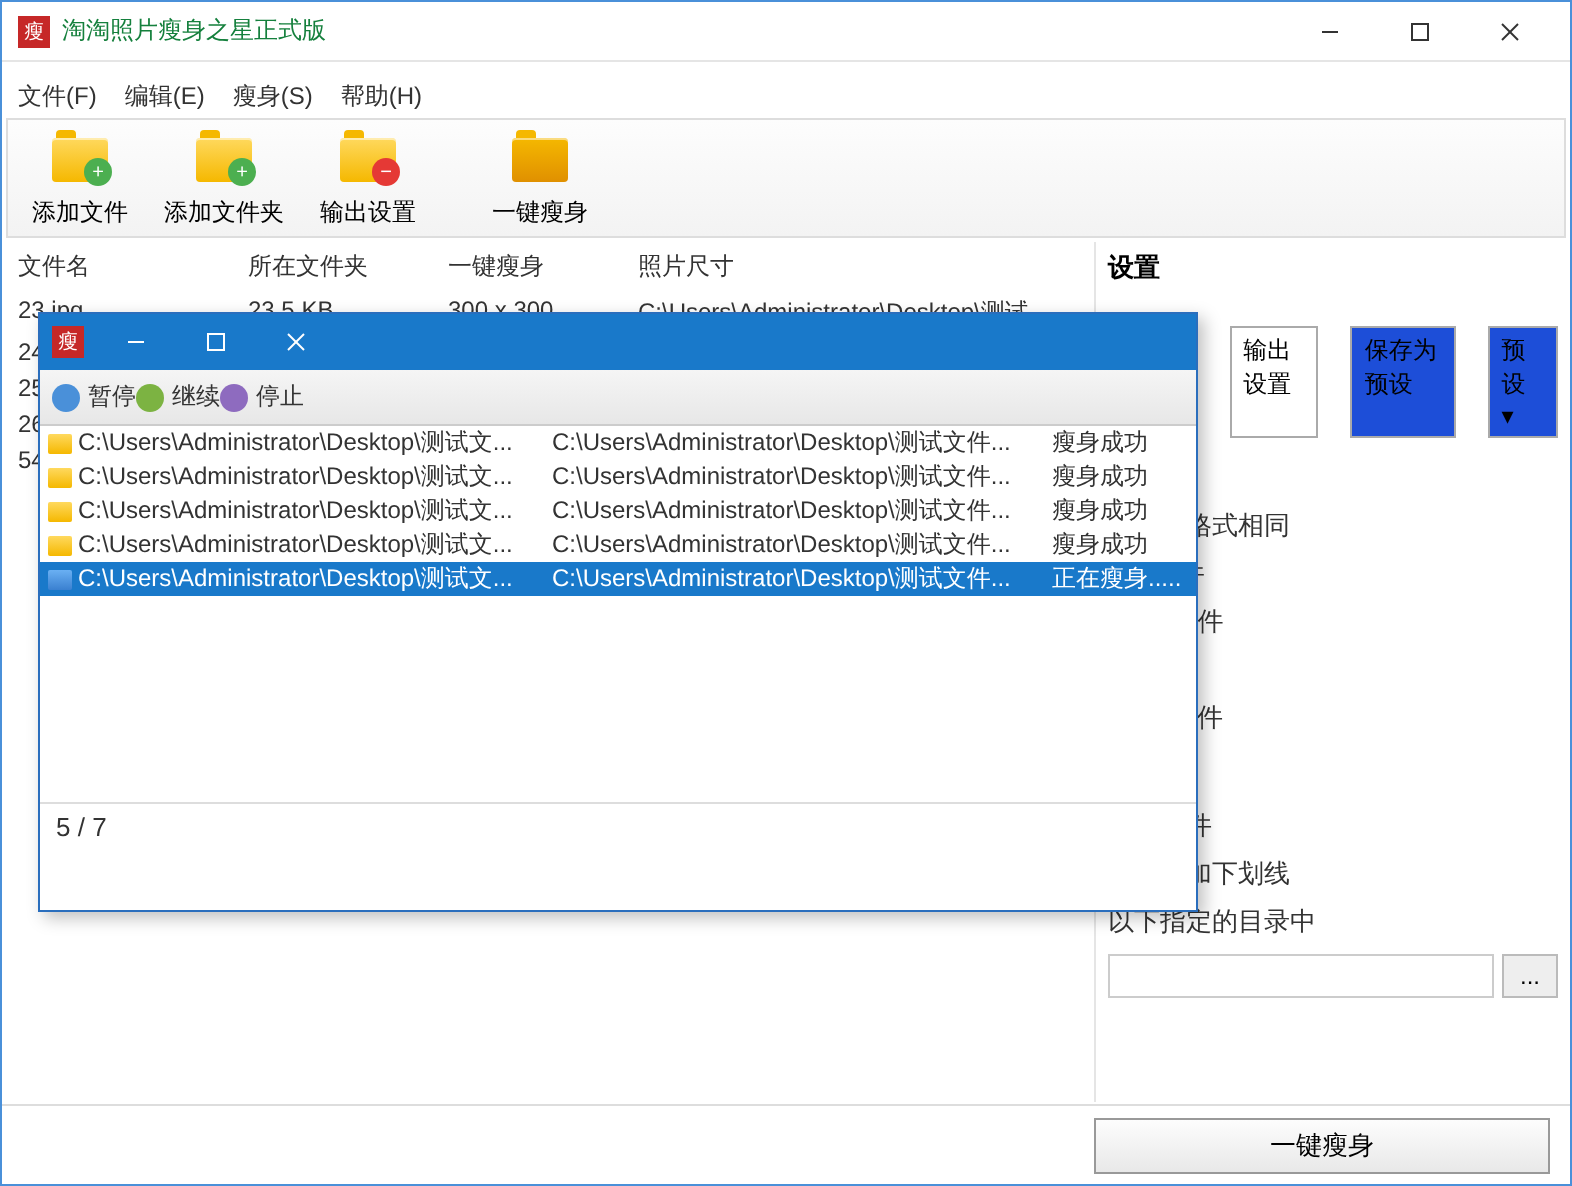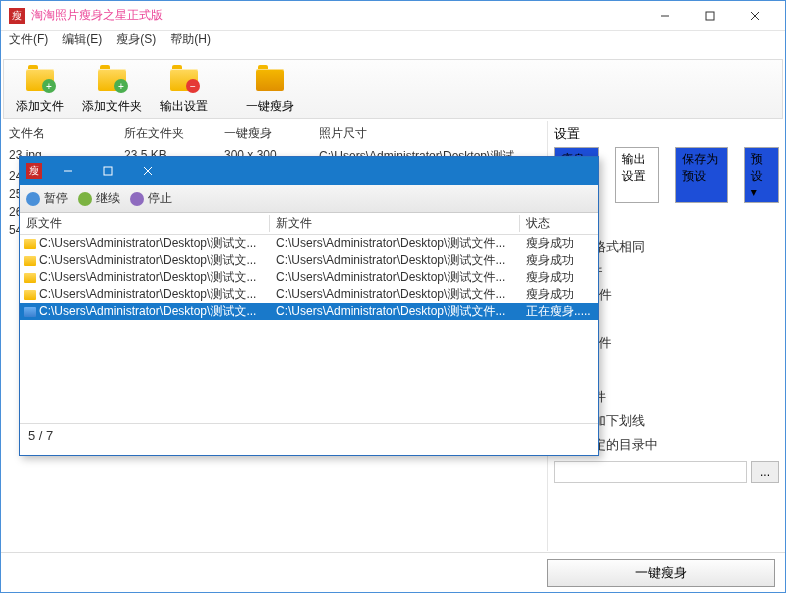--- a/index.html
+++ b/index.html
@@ -1,22 +1,22 @@
 <!DOCTYPE html>
 <html><head>
 <meta charset="utf-8">
 <style>
 *{margin:0;padding:0;box-sizing:border-box;font-family:"Microsoft YaHei",SimSun,sans-serif;font-size:12px}
 body{background:#fff;width:786px;height:593px;border:1px solid #4a90d9;overflow:hidden;position:relative}
 .titlebar{height:30px;background:#fff;display:flex;align-items:center;padding:0 8px;border-bottom:1px solid #e5e5e5}
 .titlebar .appicon{width:16px;height:16px;background:#c62828;margin-right:6px;display:flex;align-items:center;justify-content:center;color:#fff;font-size:10px}
-.titlebar .title{flex:1;color:#ec4899}
+.titlebar .title{flex:1;color:#15803d}
 .winbtn{width:45px;height:28px;display:flex;align-items:center;justify-content:center;color:#333}
 .winbtn svg{width:10px;height:10px}
-.menubar{height:26px;display:flex;align-items:flex-start;padding:0 8px;gap:14px;color:#333}
+.menubar{height:26px;display:flex;align-items:flex-end;padding:0 8px;gap:14px;color:#333}
 .toolbar{height:60px;background:linear-gradient(#fdfdfd,#f3f3f3);border:1px solid #ddd;margin:2px;display:flex;align-items:center;padding:4px 8px;gap:10px}
 .toolbtn{display:flex;flex-direction:column;align-items:center;gap:3px;padding:2px 4px}
 .toolbtn .ticon{width:32px;height:32px;position:relative}
 .folder-y{width:28px;height:22px;background:linear-gradient(#ffd95e,#f5b800);border-radius:2px;position:absolute;top:6px;left:2px;box-shadow:inset 0 1px 0 rgba(255,255,255,.5)}
 .folder-y:before{content:"";position:absolute;top:-4px;left:2px;width:10px;height:4px;background:#f5b800;border-radius:2px 2px 0 0}
 .badge{position:absolute;width:14px;height:14px;border-radius:50%;display:flex;align-items:center;justify-content:center;font-size:10px;color:#fff;bottom:2px;right:0}
 .bg-green{background:#4caf50}
 .bg-red{background:#e53935}
 .main{display:flex;height:430px}
 .left{flex:1;display:flex;flex-direction:column}
@@ -24,38 +24,38 @@
 .filehead>div:nth-child(1){width:115px}
 .filehead>div:nth-child(2){width:100px}
 .filehead>div:nth-child(3){width:95px}
 .filehead>div:nth-child(4){flex:1}
 .filerow{display:flex;padding:2px 8px;font-size:13px;color:#333}
 .filerow>div:nth-child(1){width:115px}
 .filerow>div:nth-child(2){width:100px}
 .filerow>div:nth-child(3){width:95px}
 .filerow>div:nth-child(4){flex:1}
 .right{width:238px;border-left:1px solid #e5e5e5;padding:4px 6px}
-.right h3{font-size:13px;font-weight:normal;margin-bottom:4px}
+.right h3{font-size:13px;font-weight:bold;margin-bottom:20px}
 .tabs{display:flex;gap:16px;margin-bottom:8px}
 .tab{padding:3px 6px;border:1px solid #aaa;background:#1d4ed8;font-size:12px}
 .tab.active{background:#fff}
 .opt{padding:3px 0;font-size:13px;color:#333}
 .pathrow{display:flex;gap:4px;margin-top:4px}
 .pathin{flex:1;height:22px;border:1px solid #ccc;background:#fff}
 .pathbtn{width:28px;height:22px;background:#eee;border:1px solid #bbb;display:flex;align-items:center;justify-content:center}
 .bottombar{height:40px;border-top:1px solid #ddd;display:flex;align-items:center;justify-content:flex-end;padding:0 10px;position:absolute;bottom:0;left:0;right:0;background:#fff}
 .bigbtn{width:228px;height:28px;border:1px solid #999;background:linear-gradient(#fdfdfd,#e8e8e8);display:flex;align-items:center;justify-content:center;font-size:13px}
 
 
 .modal{position:absolute;left:18px;top:155px;width:580px;height:300px;background:#fff;border:1px solid #2a6ebd;box-shadow:3px 3px 8px rgba(0,0,0,.25)}
 .modal .mtitle{height:28px;background:#1979ca;color:#fff;display:flex;align-items:center;padding:0 6px}
 .modal .mtitle .appicon{width:16px;height:16px;background:#c62828;margin-right:6px;display:flex;align-items:center;justify-content:center;font-size:10px}
 .modal .mtitle .t{flex:1;font-size:13px}
 .modal .mwinbtn{width:40px;height:22px;display:flex;align-items:center;justify-content:center;color:#fff}
-.modal .mtoolbar{height:28px;background:linear-gradient(#f5f5f5,#e7e7e7);display:flex;align-items:center;padding:0 6px;gap:10px;border-bottom:1px solid #ccc}
+.modal .mtoolbar{height:28px;background:linear-gradient(#f5f5f5,#e7e7e7);display:flex;align-items:center;padding:0 6px;border-bottom:1px solid #ccc}
 .mtbtn{display:flex;align-items:center;gap:4px;color:#333}
 .circ{width:14px;height:14px;border-radius:50%}
 .c-blue{background:#4a90d9}
 .c-green{background:#7cb342}
 .c-purple{background:#8e6bbf}
 .mhead{display:flex;border-bottom:1px solid #ddd;height:22px;align-items:center;font-size:12px;color:#333}
 .mhead>div:nth-child(1){width:250px;padding-left:6px;border-right:1px solid #ddd}
 .mhead>div:nth-child(2){width:250px;padding-left:6px;border-right:1px solid #ddd}
 .mhead>div:nth-child(3){flex:1;padding-left:6px}
 .mrow{display:flex;height:17px;align-items:center;font-size:12px;color:#333}
@@ -228,25 +228,20 @@
       </div>
     <div class="mtbtn">
         <div class="circ c-green"></div>
         <span>继续</span>
       </div>
     <div class="mtbtn">
         <div class="circ c-purple"></div>
         <span>停止</span>
       </div>
   </div>
-  <div class="mhead">
-    <div>原文件</div>
-    <div>新文件</div>
-    <div>状态</div>
-  </div>
   <div class="mbody" id="mrows">
       <div class="mrow">
         <div>
           <div class="fico"></div>
           <span style="overflow: hidden; text-overflow: ellipsis;">C:\Users\Administrator\Desktop\测试文...</span>
         </div>
         <div>C:\Users\Administrator\Desktop\测试文件...</div>
         <div>瘦身成功</div>
       </div>
       <div class="mrow">

